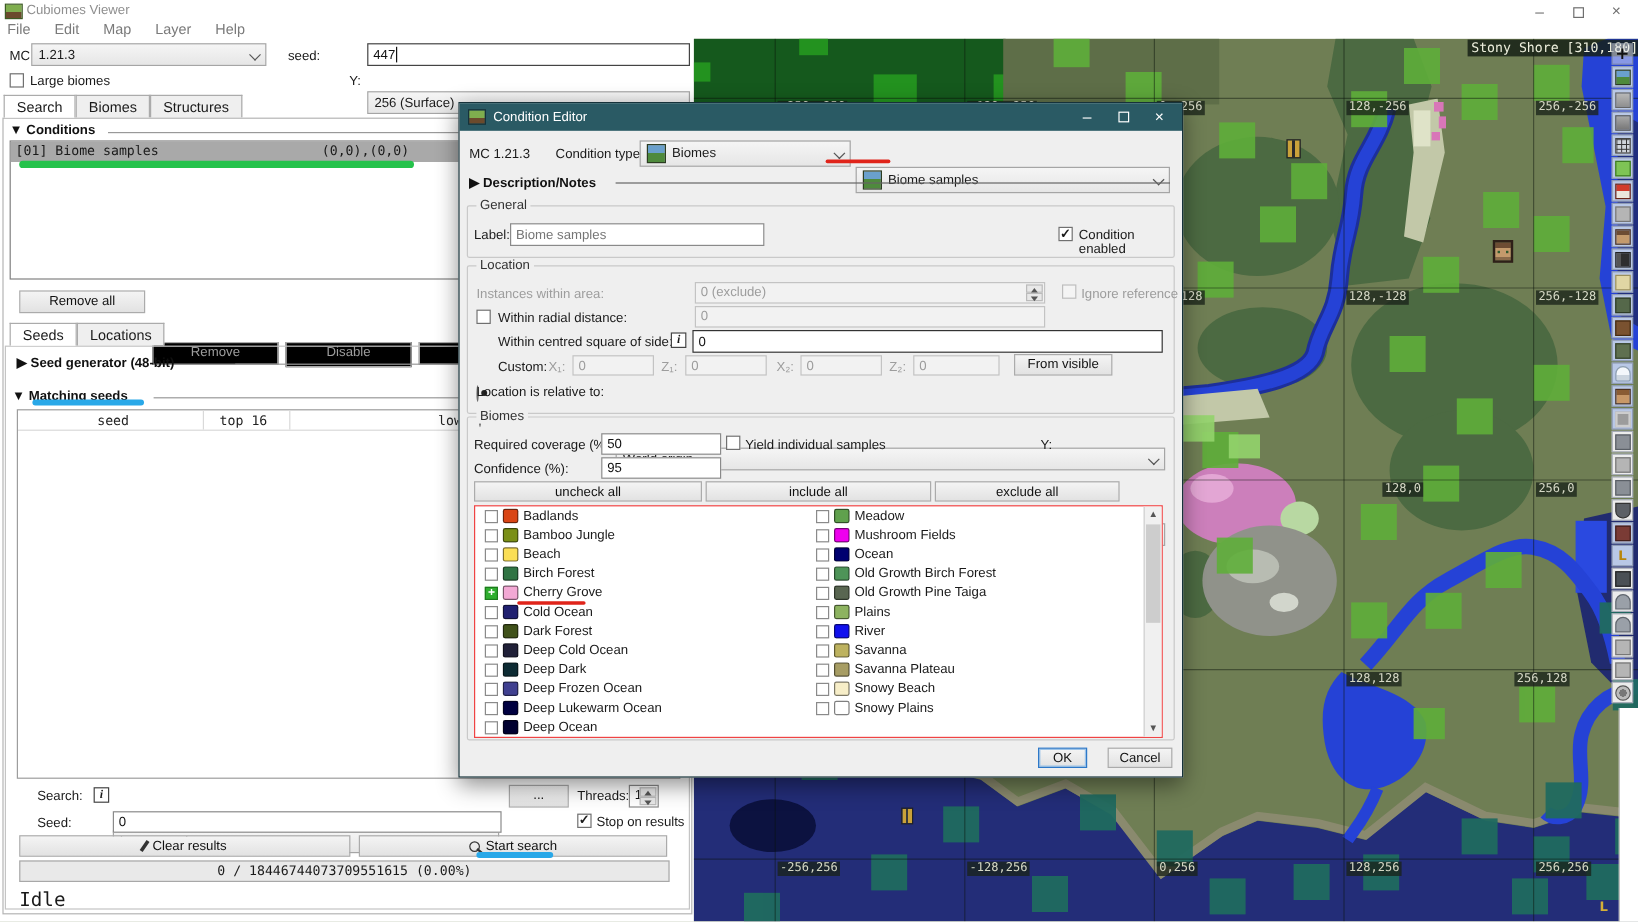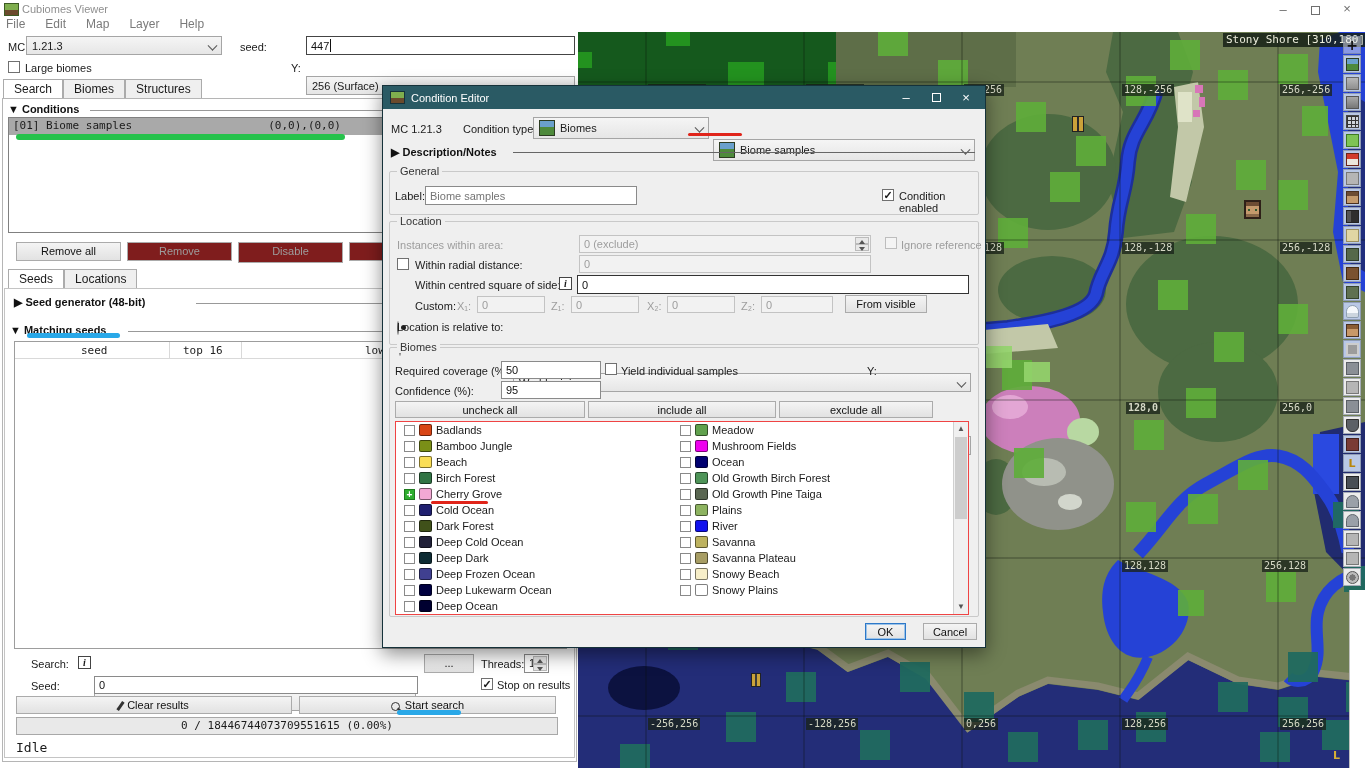--- a/index.html
+++ b/index.html
@@ -6,21 +6,21 @@
     font-family:"Liberation Sans",sans-serif;font-size:11px;color:#1a1a1a;}
   .abs{position:absolute;}
   
   .titlebar-text{color:#8f8f8f;font-size:11px;}
   .menu-item{color:#7a7a7a;font-size:12px;margin-right:20px;}
   .winctl{color:#6f6f6f;font-size:13px;width:30px;text-align:center;}
   .appicon{width:13px;height:11px;background:linear-gradient(#7fae4e 0 55%,#6b4a2c 55%);border:1px solid #3c5a23;}
   
   .btn{background:linear-gradient(#f4f4f4,#e2e2e2);border:1px solid #ababab;text-align:center;
        font-size:11px;line-height:17px;box-sizing:border-box;color:#111;}
-  .btn.disabled{color:#9d9d9d;background:#7f1d1d;}
+  .btn.disabled{color:#9d9d9d;background:#000000;margin-top:43px;}
   .combo{background:linear-gradient(#f5f5f5,#e6e6e6);border:1px solid #a5a5a5;box-sizing:border-box;
        display:flex;align-items:center;padding:0 18px 0 5px;position:relative;}
   .combo .chev{position:absolute;right:5px;top:45%;width:6px;height:6px;border-right:1.4px solid #555;
        border-bottom:1.4px solid #555;transform:translateY(-40%) rotate(45deg);}
   .field{background:#fff;border:1px solid #8a8a8a;box-sizing:border-box;font-size:11px;
        font-family:"Liberation Sans",sans-serif;padding:0 4px;color:#111;}
   .field.dis{background:#f2f2f2;color:#9d9d9d;border-color:#c3c3c3;}
   input.field{outline:none;}
   .cb{width:12px;height:12px;background:#fff;border:1px solid #707070;box-sizing:border-box;
       display:inline-flex;align-items:center;justify-content:center;font-size:11px;line-height:10px;}
@@ -182,21 +182,21 @@
 
 <div class="abs btn" style="left:16px;top:696px;width:276px;height:18px;">
   <span style="display:inline-block;width:3px;height:10px;background:#333;transform:rotate(35deg);margin-right:5px;vertical-align:-2px;"></span><span>Clear results</span>
 </div>
 <div class="abs btn" style="left:299px;top:696px;width:257px;height:18px;">
   <span style="display:inline-block;width:7px;height:7px;border:1.6px solid #333;border-radius:50%;position:relative;margin-right:5px;vertical-align:-2px;"><span style="position:absolute;left:5px;top:6px;width:5px;height:1.8px;background:#333;transform:rotate(40deg);"></span></span><span>Start search</span>
 </div>
 <div class="abs mono" style="left:16px;top:717px;width:540px;height:16px;border:1px solid #a8a8a8;background:#e9e9e9;text-align:center;line-height:16px;font-size:11px;">
   <span>0 / 18446744073709551615 (0.00%)</span>
 </div>
-<span class="abs mono" style="left:16px;top:740px;font-size:13px;">Idle</span>
+<span class="abs mono" style="left:16px;top:740px;font-size:16px;">Idle</span>
 
 <div class="abs" style="left:578px;top:32px;width:787px;height:736px;overflow:hidden;">
 <svg width="787" height="736" xmlns="http://www.w3.org/2000/svg">
   <rect x="0" y="0" width="787" height="736" fill="#6f7e54"></rect>
 
   <rect x="0" y="0" width="260" height="55" fill="#15591d"></rect>
   <rect x="88" y="0" width="24" height="14" fill="#23921f"></rect>
       <rect x="150" y="30" width="36" height="23" fill="#23921f"></rect>
   <rect x="250" y="30" width="36" height="23" fill="#23921f"></rect>
       <rect x="0" y="20" width="14" height="16" fill="#23921f"></rect>
@@ -310,21 +310,21 @@
 </svg>
   <div id="grid-labels" class="abs" style="left:0;top:0;width:787px;height:736px;">
       <span class="glab" style="left: 70px; top: 52px;">-256,-256</span>
       <span class="glab" style="left: 228px; top: 52px;">-128,-256</span>
       <span class="glab" style="left: 386px; top: 52px;">0,-256</span>
       <span class="glab" style="left: 544px; top: 52px;">128,-256</span>
       <span class="glab" style="left: 702px; top: 52px;">256,-256</span>
       <span class="glab" style="left: 386px; top: 210px;">0,-128</span>
       <span class="glab" style="left: 544px; top: 210px;">128,-128</span>
       <span class="glab" style="left: 702px; top: 210px;">256,-128</span>
-      <span class="glab" style="left: 548px; top: 370px; font-weight: bold;">128,0</span>
+      <span class="glab" style="left: 574px; top: 370px;">128,0</span>
       <span class="glab" style="left: 702px; top: 370px;">256,0</span>
       <span class="glab" style="left: 544px; top: 528px;">128,128</span>
       <span class="glab" style="left: 684px; top: 528px;">256,128</span>
       <span class="glab" style="left: 70px; top: 686px;">-256,256</span>
       <span class="glab" style="left: 228px; top: 686px;">-128,256</span>
       <span class="glab" style="left: 386px; top: 686px;">0,256</span>
       <span class="glab" style="left: 544px; top: 686px;">128,256</span>
       <span class="glab" style="left: 702px; top: 686px;">256,256</span>
     </div>
   

